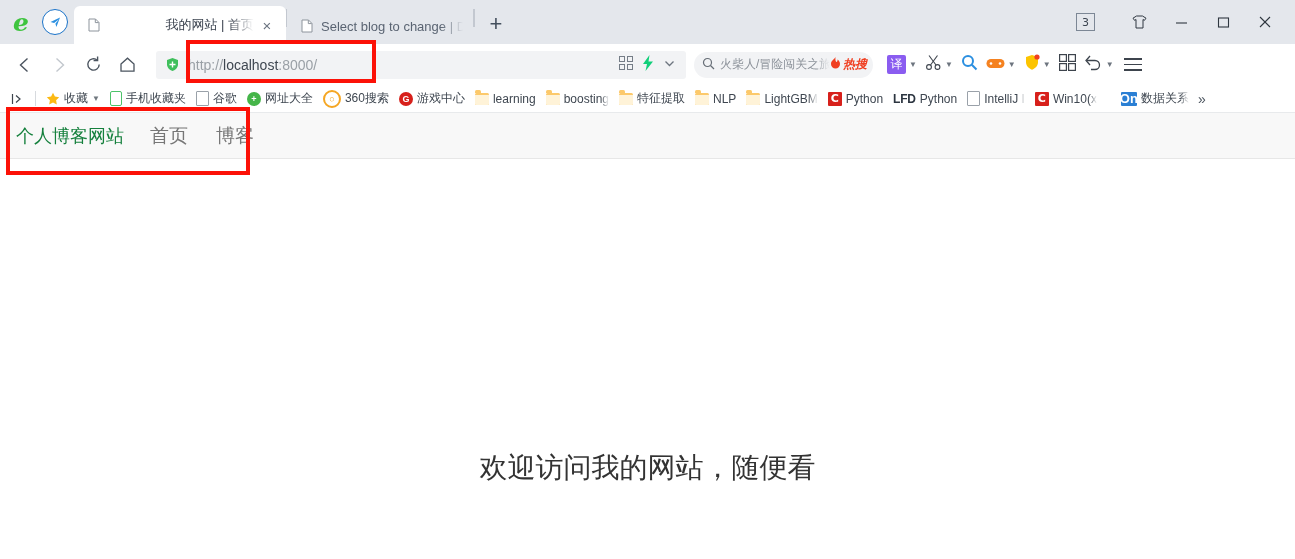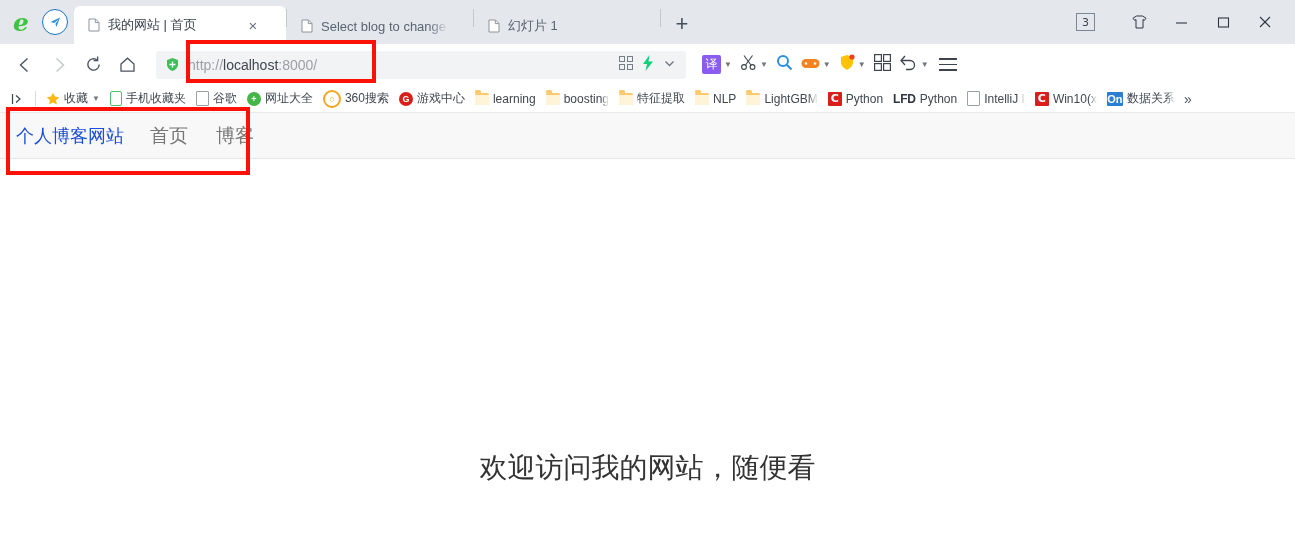--- a/index.html
+++ b/index.html
@@ -60,26 +60,27 @@
 
   .tabs {
     display: flex;
     align-items: flex-end;
     height: 44px;
   }
   .tab {
     height: 36px;
     display: flex;
     align-items: center;
-    padding: 0 24px 0 14px;
+    padding: 0 10px 0 14px;
     font-size: 13px;
     color: #5a6472;
     position: relative;
     box-sizing: border-box;
     max-width: 220px;
+    text-align: right;
   }
   .tab.active {
     background: #ffffff;
     border-top-left-radius: 6px;
     border-top-right-radius: 6px;
     height: 38px;
     color: #3c4450;
     width: 212px;
   }
   .tab.inactive { width: 186px; }
@@ -324,25 +325,26 @@
     font-weight: bold;
     display:flex; align-items:center; justify-content:center;
     border-radius: 1px;
     font-family: "DejaVu Sans", sans-serif;
     flex: 0 0 auto;
   }
   .ico-on {
     width: 16px; height: 14px;
     background: #2a7fd4;
     color: #fff;
-    font-size: 11px;
+    font-size: 13px;
     font-weight: bold;
     display:flex; align-items:center; justify-content:center;
     border-radius: 1px;
     flex: 0 0 auto;
+    margin-left: 14px;
   }
   .ico-lfd {
     font-size: 12px; font-weight: bold; color: #2c3540;
     letter-spacing: -0.2px;
     flex: 0 0 auto;
   }
   .ico-circle {
     width: 14px; height: 14px; border-radius: 50%;
     display:flex; align-items:center; justify-content:center;
     font-size: 9px; color: #fff; font-weight: bold;
@@ -369,21 +371,21 @@
     height: 46px;
     background: #f8f8f8;
     border-bottom: 1px solid #e7e7e7;
     display: flex;
     align-items: center;
     padding-left: 16px;
     box-sizing: border-box;
   }
   .site-brand {
     font-size: 18px;
-    color: #1d4ed8;
+    color: #15803d;
     margin-right: 26px;
     font-family: Liberation Mono, monospace;
   }
   .site-link {
     font-size: 19px;
     color: #777777;
     margin-right: 28px;
   }
   .page-welcome {
     text-align: center;
@@ -440,29 +442,20 @@
           <svg width="12" height="14" viewBox="0 0 12 14">
               <path d="M1 1h6.5L11 4.5V13H1z" fill="#fff" stroke="#8d949c" stroke-width="1"></path>
               <path d="M7.3 1.2v3.4h3.4" fill="none" stroke="#8d949c" stroke-width="1"></path>
             </svg>
         </span>
         <span class="tab-title">Select blog to change | Django</span>
       </div>
 
       <div class="tab-sep"></div>
 
-      <div class="tab inactive">
-        <span class="tab-fav">
-          <svg width="12" height="14" viewBox="0 0 12 14">
-              <path d="M1 1h6.5L11 4.5V13H1z" fill="#fff" stroke="#8d949c" stroke-width="1"></path>
-              <path d="M7.3 1.2v3.4h3.4" fill="none" stroke="#8d949c" stroke-width="1"></path>
-            </svg>
-        </span>
-        <span class="tab-title">幻灯片 1</span>
-      </div>
 
       <div class="tab-sep"></div>
 
       <div class="newtab">+</div>
     </div>
 
     <div class="tabstrip-right">
       <div class="tabcount">3</div>
       <div class="winbtn">
         <svg width="15" height="14" viewBox="0 0 15 14">
@@ -535,20 +528,37 @@
             </svg>
         </span>
         <span>
           <svg width="13" height="13" viewBox="0 0 13 13">
               <polyline points="2.5,4.5 6.5,8.5 10.5,4.5" fill="none" stroke="#6d757f" stroke-width="1.3"></polyline>
             </svg>
         </span>
       </span>
     </div>
 
+    <div class="searchwrap">
+      <span>
+        <svg width="13" height="13" viewBox="0 0 13 13">
+            <circle cx="5.5" cy="5.5" r="4" fill="none" stroke="#666d76" stroke-width="1.2"></circle>
+            <line x1="8.5" y1="8.5" x2="12" y2="12" stroke="#666d76" stroke-width="1.2"></line>
+          </svg>
+      </span>
+      <span class="search-text" placeholder="搜索">火柴人/冒险闯关之旅</span>
+      <span class="hot-badge">
+        <span style="margin-right:2px;">
+          <svg width="11" height="12" viewBox="0 0 11 12">
+              <path d="M5.5 0C4 2.5 1 3.5 1 7a4.5 4.5 0 0 0 9 0c0-2-1-3.5-2.5-4.5.3 1.5-.5 2.5-1 2.5S5 3.5 5.5 0z" fill="#f03f21"></path>
+            </svg>
+        </span>
+        <span>热搜</span>
+      </span>
+    </div>
 
     <div class="toolbar-icons">
       <div class="tbitem">
         <span class="tb-translate">译</span>
         <span class="caret">▼</span>
       </div>
       <div class="tbitem">
         <span>
           <svg width="17" height="17" viewBox="0 0 17 17">
               <circle cx="4" cy="13" r="2.4" fill="none" stroke="#3d444d" stroke-width="1.1"></circle>

